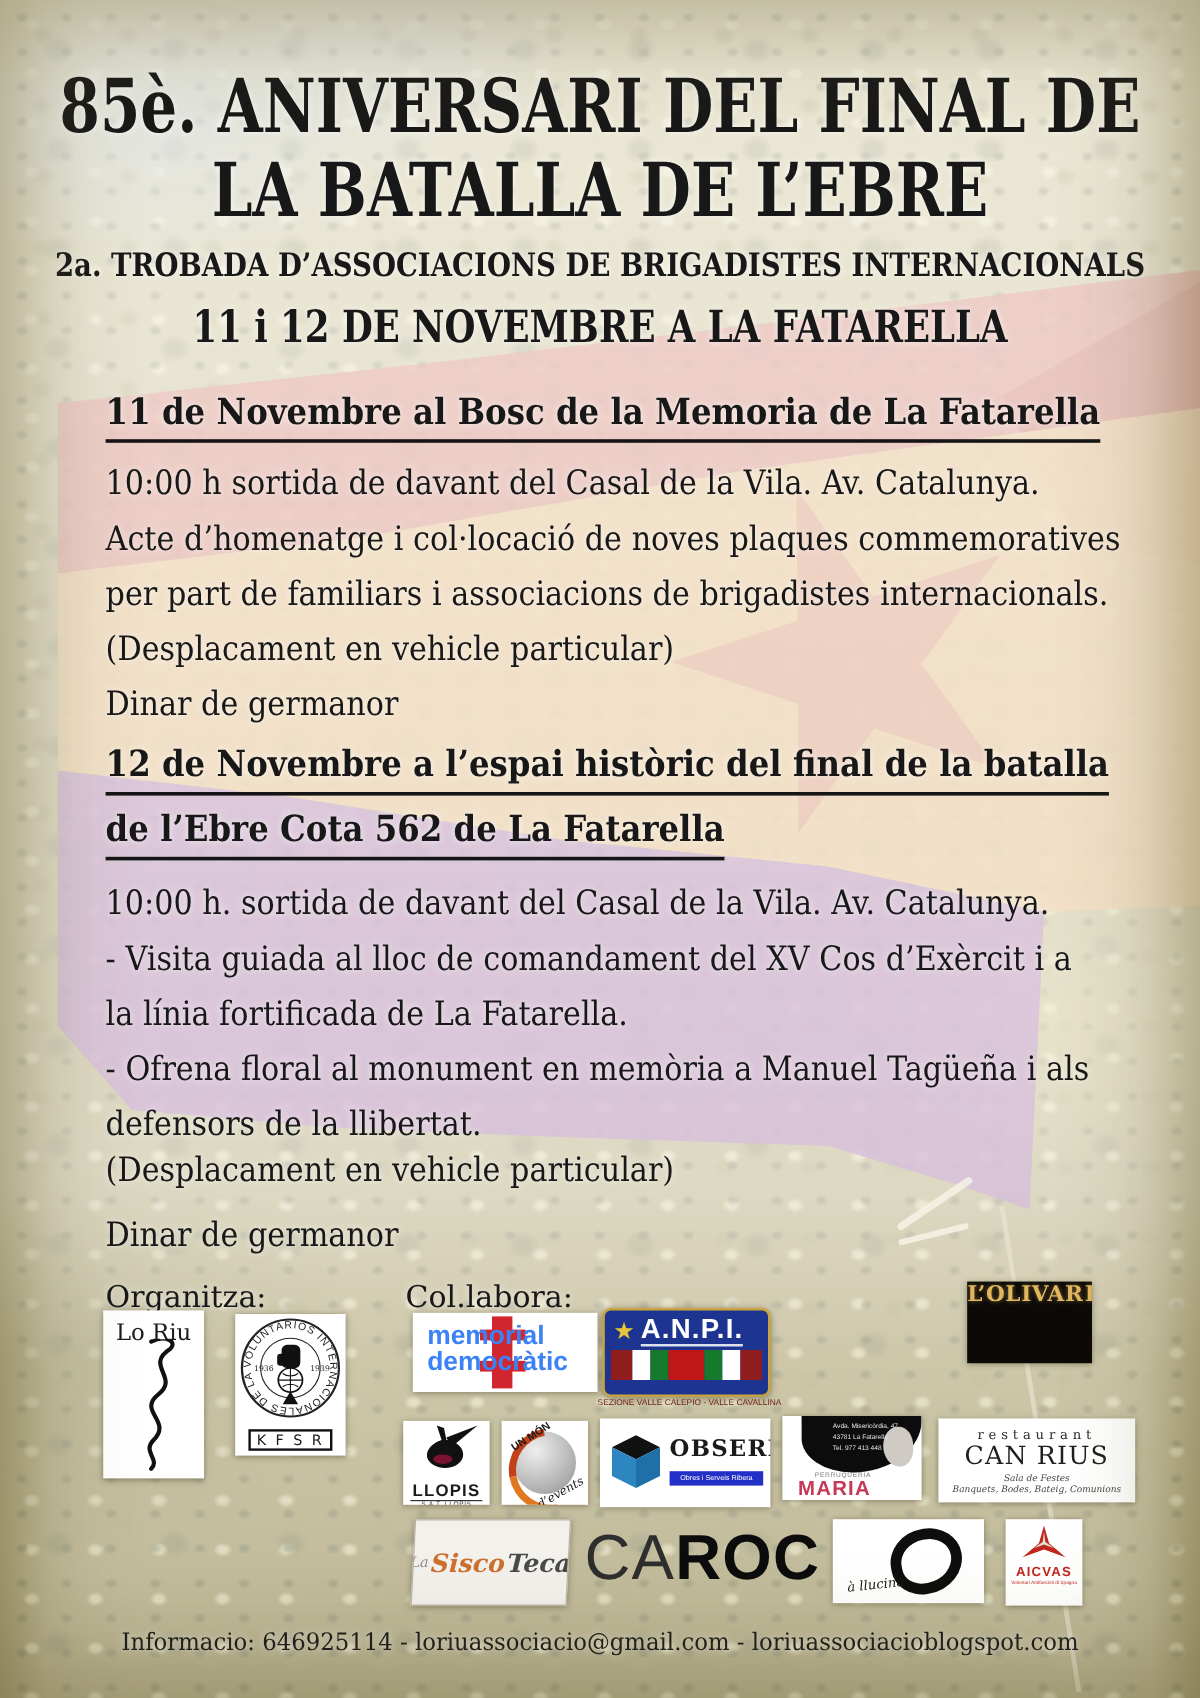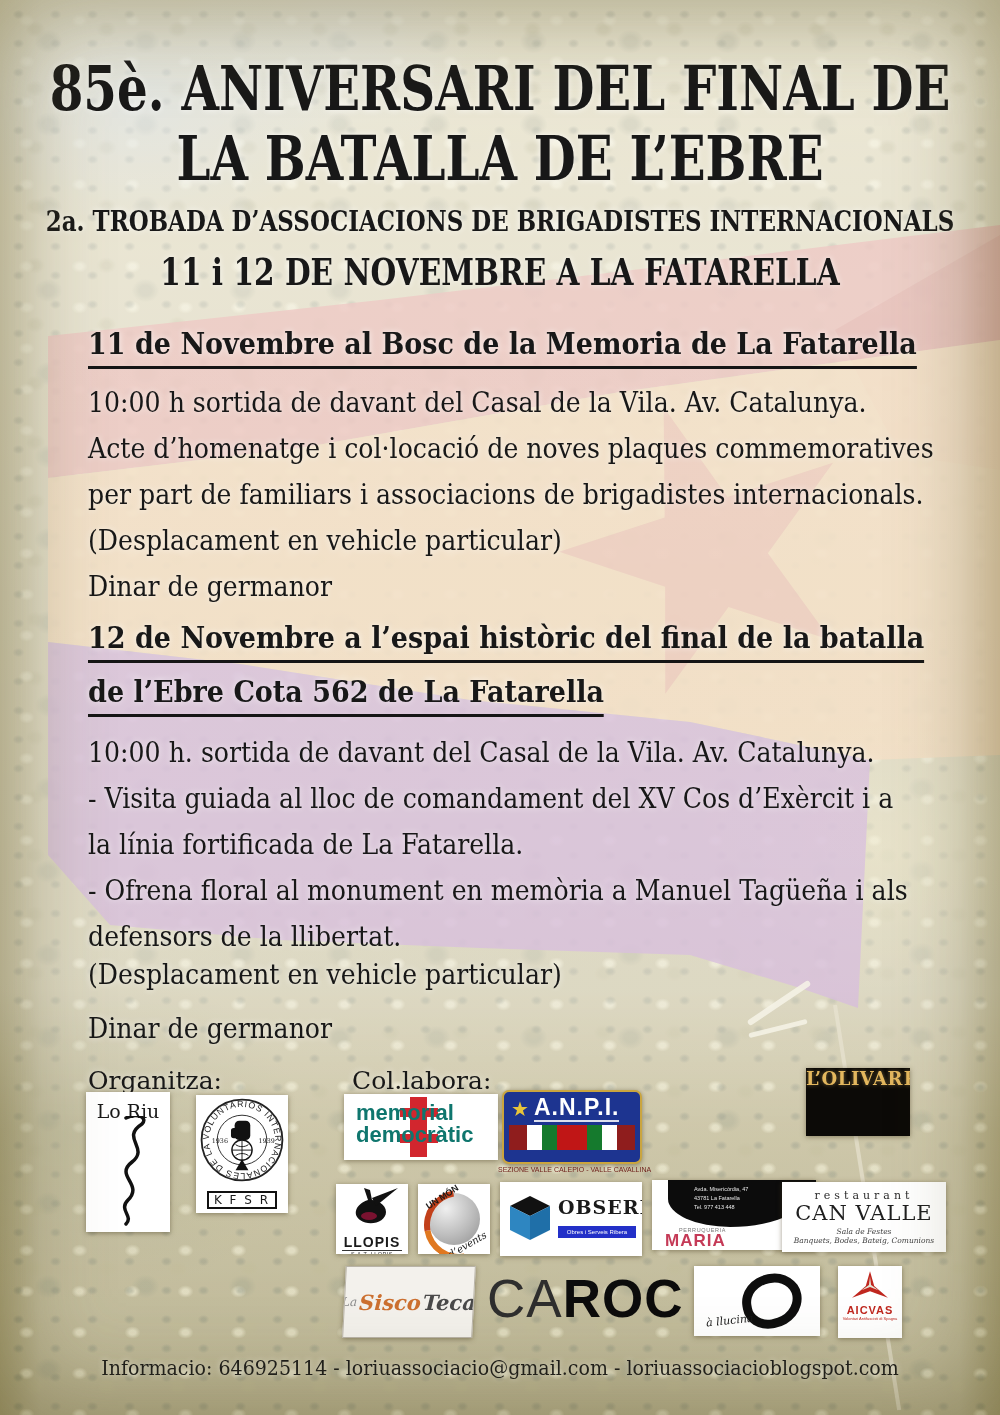--- a/index.html
+++ b/index.html
@@ -61,21 +61,21 @@
   .kfsr{left:196px;top:1095px;width:92px;height:118px;text-align:center;}
   .kfsr-label{display:inline-block;border:2px solid #111;font-size:12px;letter-spacing:2px;
               padding:0 5px;margin-top:2px;font-family:"DejaVu Sans",sans-serif;}
   
   .memorial{left:344px;top:1094px;width:154px;height:66px;}
   .mem-bar-v{position:absolute;left:66px;top:3px;width:17px;height:60px;background:#d2262e;}
   .mem-tab{position:absolute;background:#d2262e;}
   .mem-t1{left:56px;top:14px;width:38px;height:9px;}
   .mem-t2{left:56px;top:40px;width:38px;height:9px;}
   .mem-text{position:relative;padding:8px 0 0 12px;font-family:"Liberation Sans",sans-serif;
-            font-weight:bold;font-size:22px;line-height:1.02;color:#0f766e;}
+            font-weight:bold;font-size:22px;line-height:1.02;color:#3b82f6;}
   
   .anpi{left:502px;top:1090px;width:136px;height:70px;background:#1d3490;border:2px solid #caa53f;border-radius:7px;}
   .anpi-top{display:flex;align-items:center;gap:5px;padding:3px 7px 1px;}
   .anpi-star{color:#e8c43a;font-size:20px;font-family:"DejaVu Sans",sans-serif;line-height:1;}
   .anpi-label{color:#fff;font-family:"Liberation Sans",sans-serif;font-weight:bold;font-size:23px;
               border-bottom:2px solid rgba(255,255,255,.85);letter-spacing:1px;line-height:1.1;}
   .anpi-stripes{display:flex;height:25px;margin:2px 5px 0;}
   .anpi-stripes span{height:100%;}
   .anpi-sub{position:absolute;left:498px;top:1166px;width:144px;text-align:center;font-size:7px;
             color:#70221d;font-family:"Liberation Sans",sans-serif;text-shadow:none;}
@@ -102,21 +102,21 @@
   .um-top{position:absolute;left:6px;top:8px;font-size:9px;font-weight:bold;transform:rotate(-33deg);
           font-family:"Liberation Sans",sans-serif;}
   .um-bottom{position:absolute;right:1px;bottom:4px;font-size:10px;font-style:italic;transform:rotate(-30deg);}
   
   .obsere{left:500px;top:1182px;width:142px;height:74px;}
   .obsere-svg{position:absolute;left:8px;top:12px;}
   .obsere-label{position:absolute;left:58px;top:14px;font-size:19px;font-weight:bold;letter-spacing:1px;}
   .obsere-bar{position:absolute;left:58px;top:44px;width:78px;height:12px;background:#2330c8;
               color:#fff;font-size:6px;text-align:center;line-height:12px;font-family:"Liberation Sans",sans-serif;}
   
-  .maria{left:652px;top:1180px;width:116px;height:70px;padding-left:48px;}
+  .maria{left:652px;top:1180px;width:116px;height:70px;}
   .maria-hair{position:absolute;left:16px;top:0;right:0;height:47px;background:#0c0c0c;
               border-radius:0 0 58% 42% / 0 0 92% 60%;}
   .maria-face{position:absolute;right:7px;top:9px;width:25px;height:33px;background:#cfcac3;
               border-radius:50% 50% 45% 55%;}
   .maria-addr{position:absolute;left:42px;top:5px;font-size:5.5px;line-height:1.6;color:#e8e8e8;
               font-family:"Liberation Sans",sans-serif;text-shadow:none;}
   .maria-pre{position:absolute;left:27px;top:47px;font-size:5.5px;color:#777;letter-spacing:.6px;
              font-family:"Liberation Sans",sans-serif;}
   .maria-label{position:absolute;left:13px;top:51px;font-size:17px;font-weight:bold;color:#c53a57;
                letter-spacing:1px;font-family:"Liberation Sans",sans-serif;}
@@ -180,21 +180,21 @@
   <div class="txt h-sec" style="top:674px">de l’Ebre Cota 562 de La Fatarella</div>
   <div class="txt body-line" style="top:736px">10:00 h. sortida de davant del Casal de la Vila. Av. Catalunya.</div>
   <div class="txt body-line" style="top:782px">- Visita guiada al lloc de comandament del XV Cos d’Exèrcit i a</div>
   <div class="txt body-line" style="top:828px">la línia fortificada de La Fatarella.</div>
   <div class="txt body-line" style="top:874px">- Ofrena floral al monument en memòria a Manuel Tagüeña i als</div>
   <div class="txt body-line" style="top:920px">defensors de la llibertat.</div>
   <div class="txt body-line" style="top:958px">(Desplacament en vehicle particular)</div>
   <div class="txt body-line" style="top:1012px">Dinar de germanor</div>
 
   <div class="txt small-label" style="top:1066px">Organitza:</div>
-  <div class="txt small-label" style="top:1066px;left:352px">Col.labora:</div>
+  <div class="txt small-label" style="top:1066px;left:338px">Col.labora:</div>
 
   <div class="logo lo-riu">
     <div class="loriu-title">Lo Riu</div>
     <svg class="loriu-svg" width="84" height="112" viewBox="0 0 84 112">
       <path d="M40,2 C52,-4 62,2 56,8 C34,22 64,32 46,46 C28,60 58,68 42,84 C32,94 48,100 40,108" fill="none" stroke="#111" stroke-width="3.5" stroke-linecap="round"></path>
     </svg>
   </div>
 
   <div class="logo kfsr">
     <svg width="92" height="90" viewBox="0 0 100 98">
@@ -284,21 +284,21 @@
       <div>Avda. Misericòrdia, 47</div>
       <div>43781 La Fatarella</div>
       <div>Tel. 977 413 448</div>
     </div>
     <div class="maria-pre">PERRUQUERIA</div>
     <div class="maria-label">MARIA</div>
   </div>
 
   <div class="logo canrius">
     <div class="cr-top">restaurant</div>
-    <div class="cr-label">CAN VALLE</div>
+    <div class="cr-label">CAN RIUS</div>
     <div class="cr-sub1">Sala de Festes</div>
     <div class="cr-sub2">Banquets, Bodes, Bateig, Comunions</div>
   </div>
 
   <div class="logo sisco">
     <span class="w1">La</span>
     <span class="w2">Sisco</span>
     <span class="w3">Teca</span>
   </div>
 

